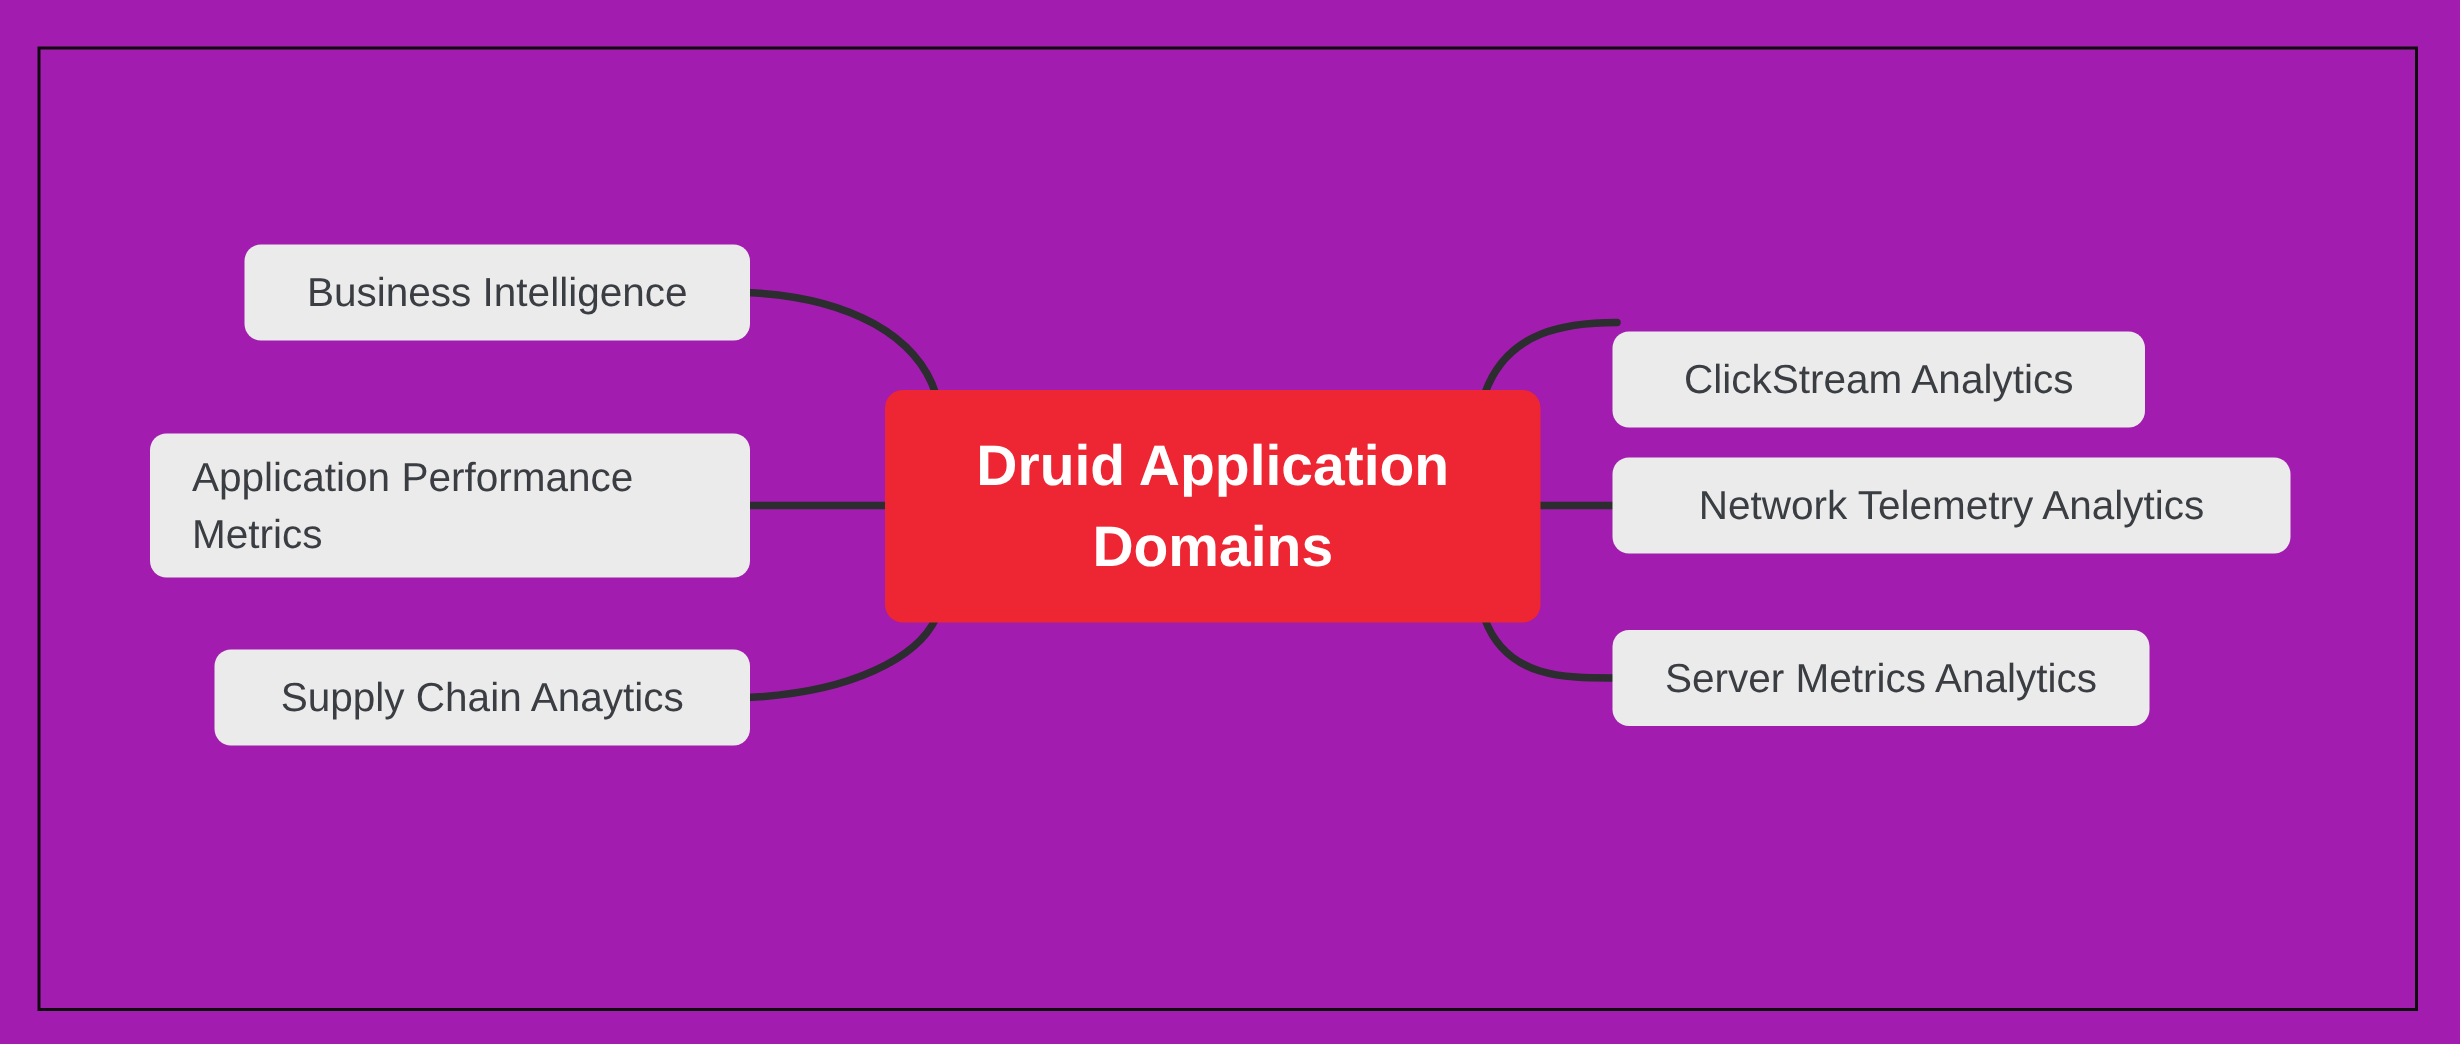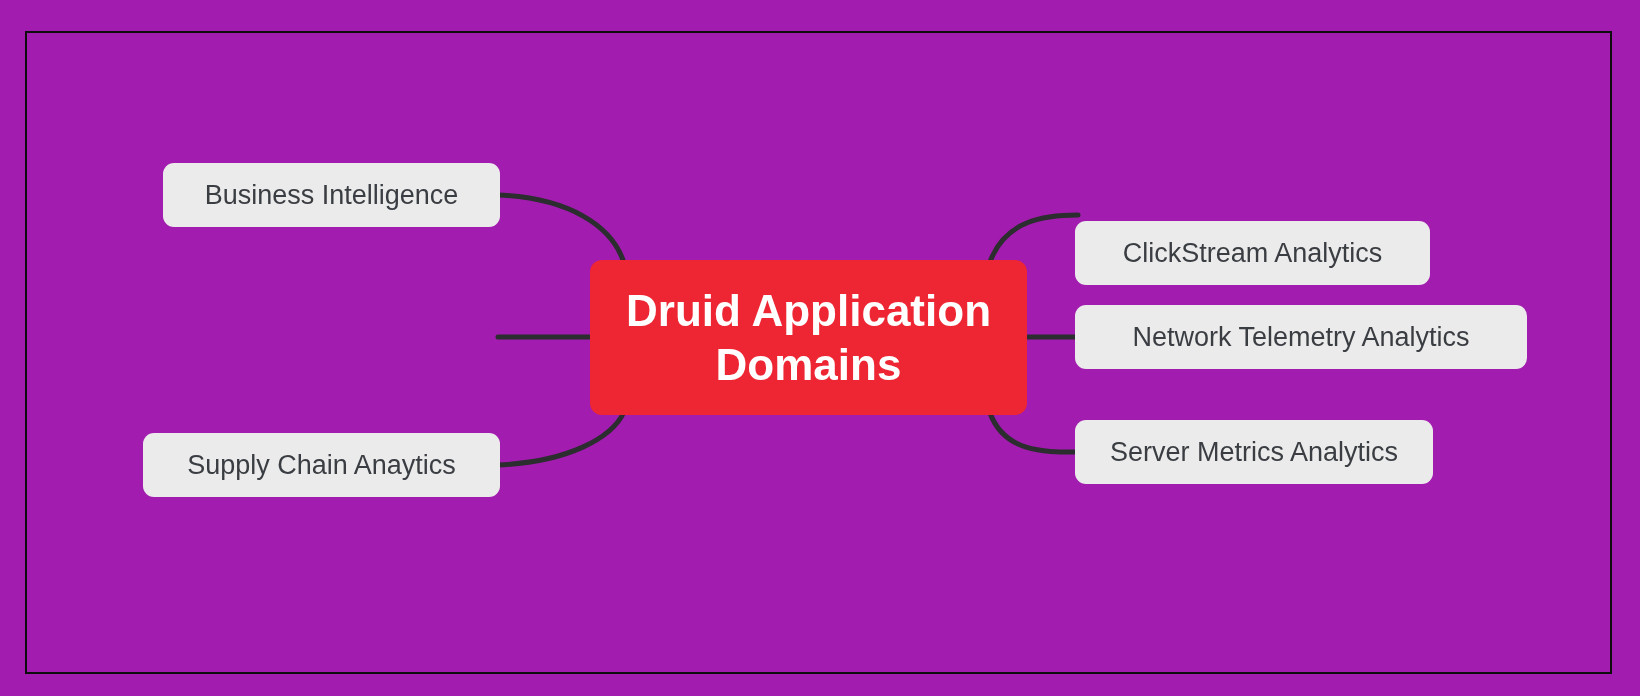--- a/index.html
+++ b/index.html
@@ -45,21 +45,21 @@
   .child.left-align {
     justify-content: flex-start;
     text-align: left;
     padding-left: 28px;
     padding-right: 28px;
   }
   .root-node {
     background: #ee2633;
     color: #ffffff;
     font-weight: bold;
-    font-size: 44px;
+    font-size: 38px;
     line-height: 54px;
     justify-content: center;
     text-align: center;
     border-radius: 12px;
     padding: 0 20px;
   }
   
   .n-bi  { left: 163px;  top: 163px; width: 337px; height: 64px; }
   .n-apm { left: 100px;  top: 289px; width: 400px; height: 96px; }
   .n-sc  { left: 143px;  top: 433px; width: 357px; height: 64px; }
@@ -81,20 +81,23 @@
     <path d="M 498 465 C 568 462, 612 438, 624 412" stroke-width="5" fill="none" stroke-linecap="round" stroke="#2b2d2e"></path>
     <path d="M 990 262 C 1005 220, 1045 215, 1078 215" stroke-width="5" fill="none" stroke-linecap="round" stroke="#2b2d2e"></path>
     <path d="M 1023 337 L 1078 337" stroke-width="5" fill="none" stroke-linecap="round" stroke="#2b2d2e"></path>
     <path d="M 990 413 C 1005 453, 1045 452, 1078 452" stroke-width="5" fill="none" stroke-linecap="round" stroke="#2b2d2e"></path>
   </svg>
 
   <div class="node child n-bi">
     <span>Business Intelligence</span>
   </div>
 
+  <div class="node child left-align n-apm">
+    <span>Application Performance Metrics</span>
+  </div>
 
   <div class="node child n-sc">
     <span>Supply Chain Anaytics</span>
   </div>
 
   <div class="node root-node n-root">
     <span>Druid Application Domains</span>
   </div>
 
   <div class="node child n-cs">

